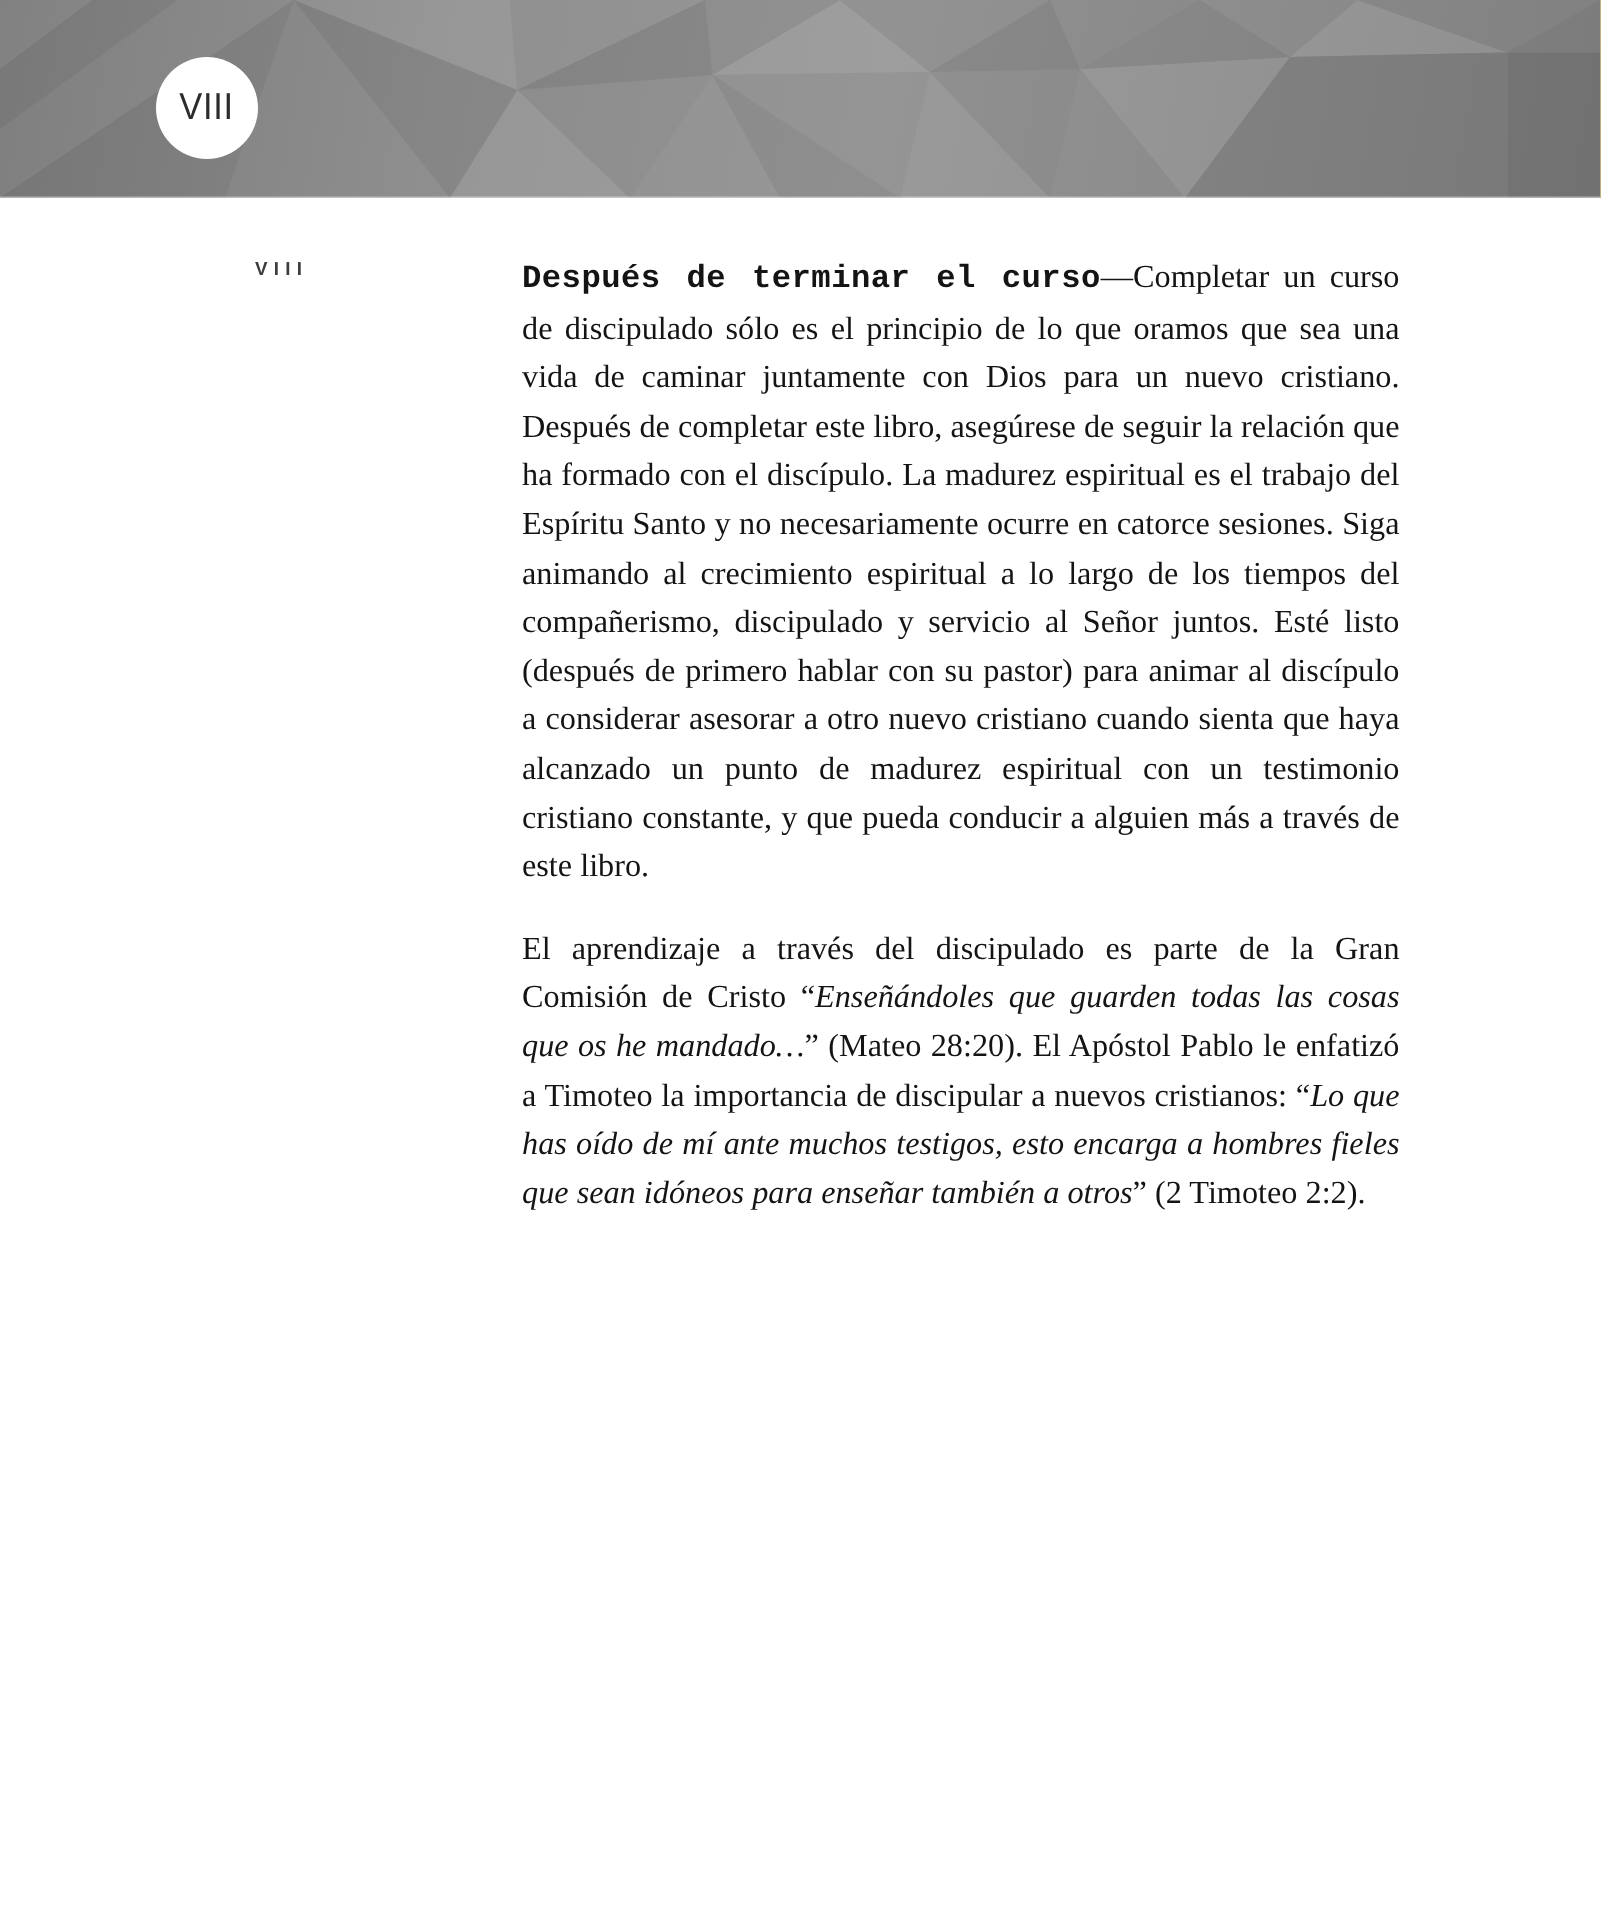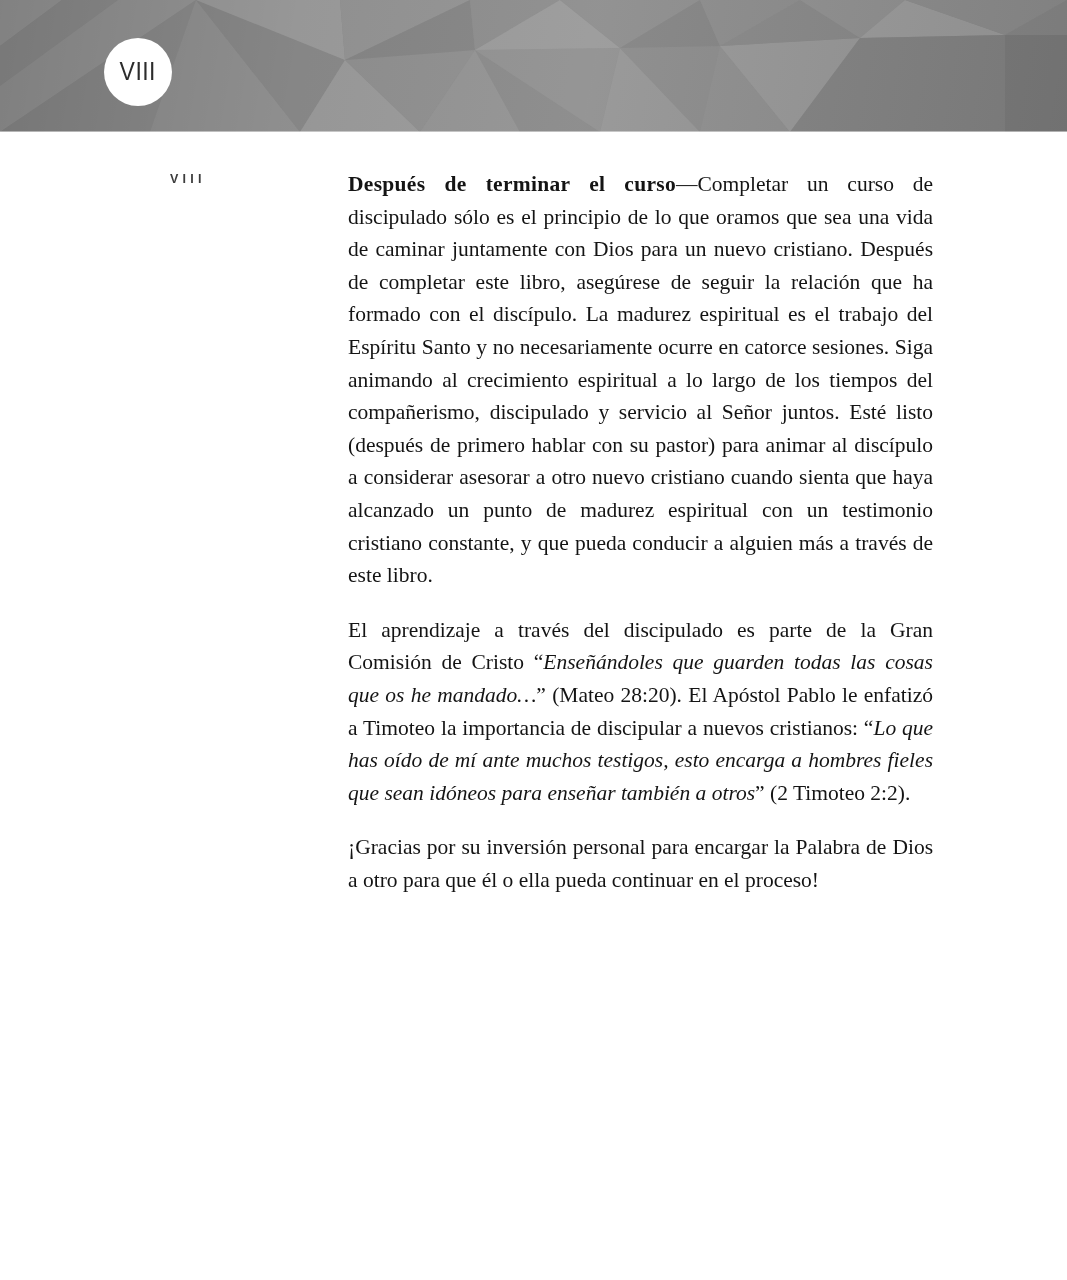--- a/index.html
+++ b/index.html
@@ -117,20 +117,21 @@
     hyphens: none;
     color: #141414;
   }
   .content-column p:last-child {
     margin-bottom: 0;
   }
 
   .lead-in {
     font-weight: 700;
     letter-spacing: 0.3px;
+    font-family: Liberation Mono, monospace;
   }
 
   .quote-italic {
     font-style: italic;
   }
 </style>
 </head>
 <body>
 
 <div class="header-band">
@@ -184,16 +185,15 @@
 <div class="page-body">
 
   <div class="notes-label">VIII</div>
 
   <div class="content-column">
 
     <p><span class="lead-in">Después de terminar el curso</span><span>—</span><span>Completar un curso de discipulado sólo es el principio de lo que oramos que sea una vida de caminar juntamente con Dios para un nuevo cristiano. Después de completar este libro, asegúrese de seguir la relación que ha formado con el discípulo. La madurez espiritual es el trabajo del Espíritu Santo y no necesariamente ocurre en catorce sesiones. Siga animando al crecimiento espiritual a lo largo de los tiempos del compañerismo, discipulado y servicio al Señor juntos. Esté listo (después de primero hablar con su pastor) para animar al discípulo a considerar asesorar a otro nuevo cristiano cuando sienta que haya alcanzado un punto de madurez espiritual con un testimonio cristiano constante, y que pueda conducir a alguien más a través de este libro.</span></p>
 
     <p><span>El aprendizaje a través del discipulado es parte de la Gran Comisión de Cristo “</span><span class="quote-italic">Enseñándoles que guarden todas las cosas que os he mandado…</span><span>” (Mateo 28:20). El Apóstol Pablo le enfatizó a Timoteo la importancia de discipular a nuevos cristianos: “</span><span class="quote-italic">Lo que has oído de mí ante muchos testigos, esto encarga a hombres fieles que sean idóneos para enseñar también a otros</span><span>” (2 Timoteo 2:2).</span></p>
 
-    <p>¡Gracias por su inversión personal para encargar la Palabra de Dios a otro para que él o ella pueda continuar en el proceso!</p>
 
   </div>
 </div>
 
 </body></html>

